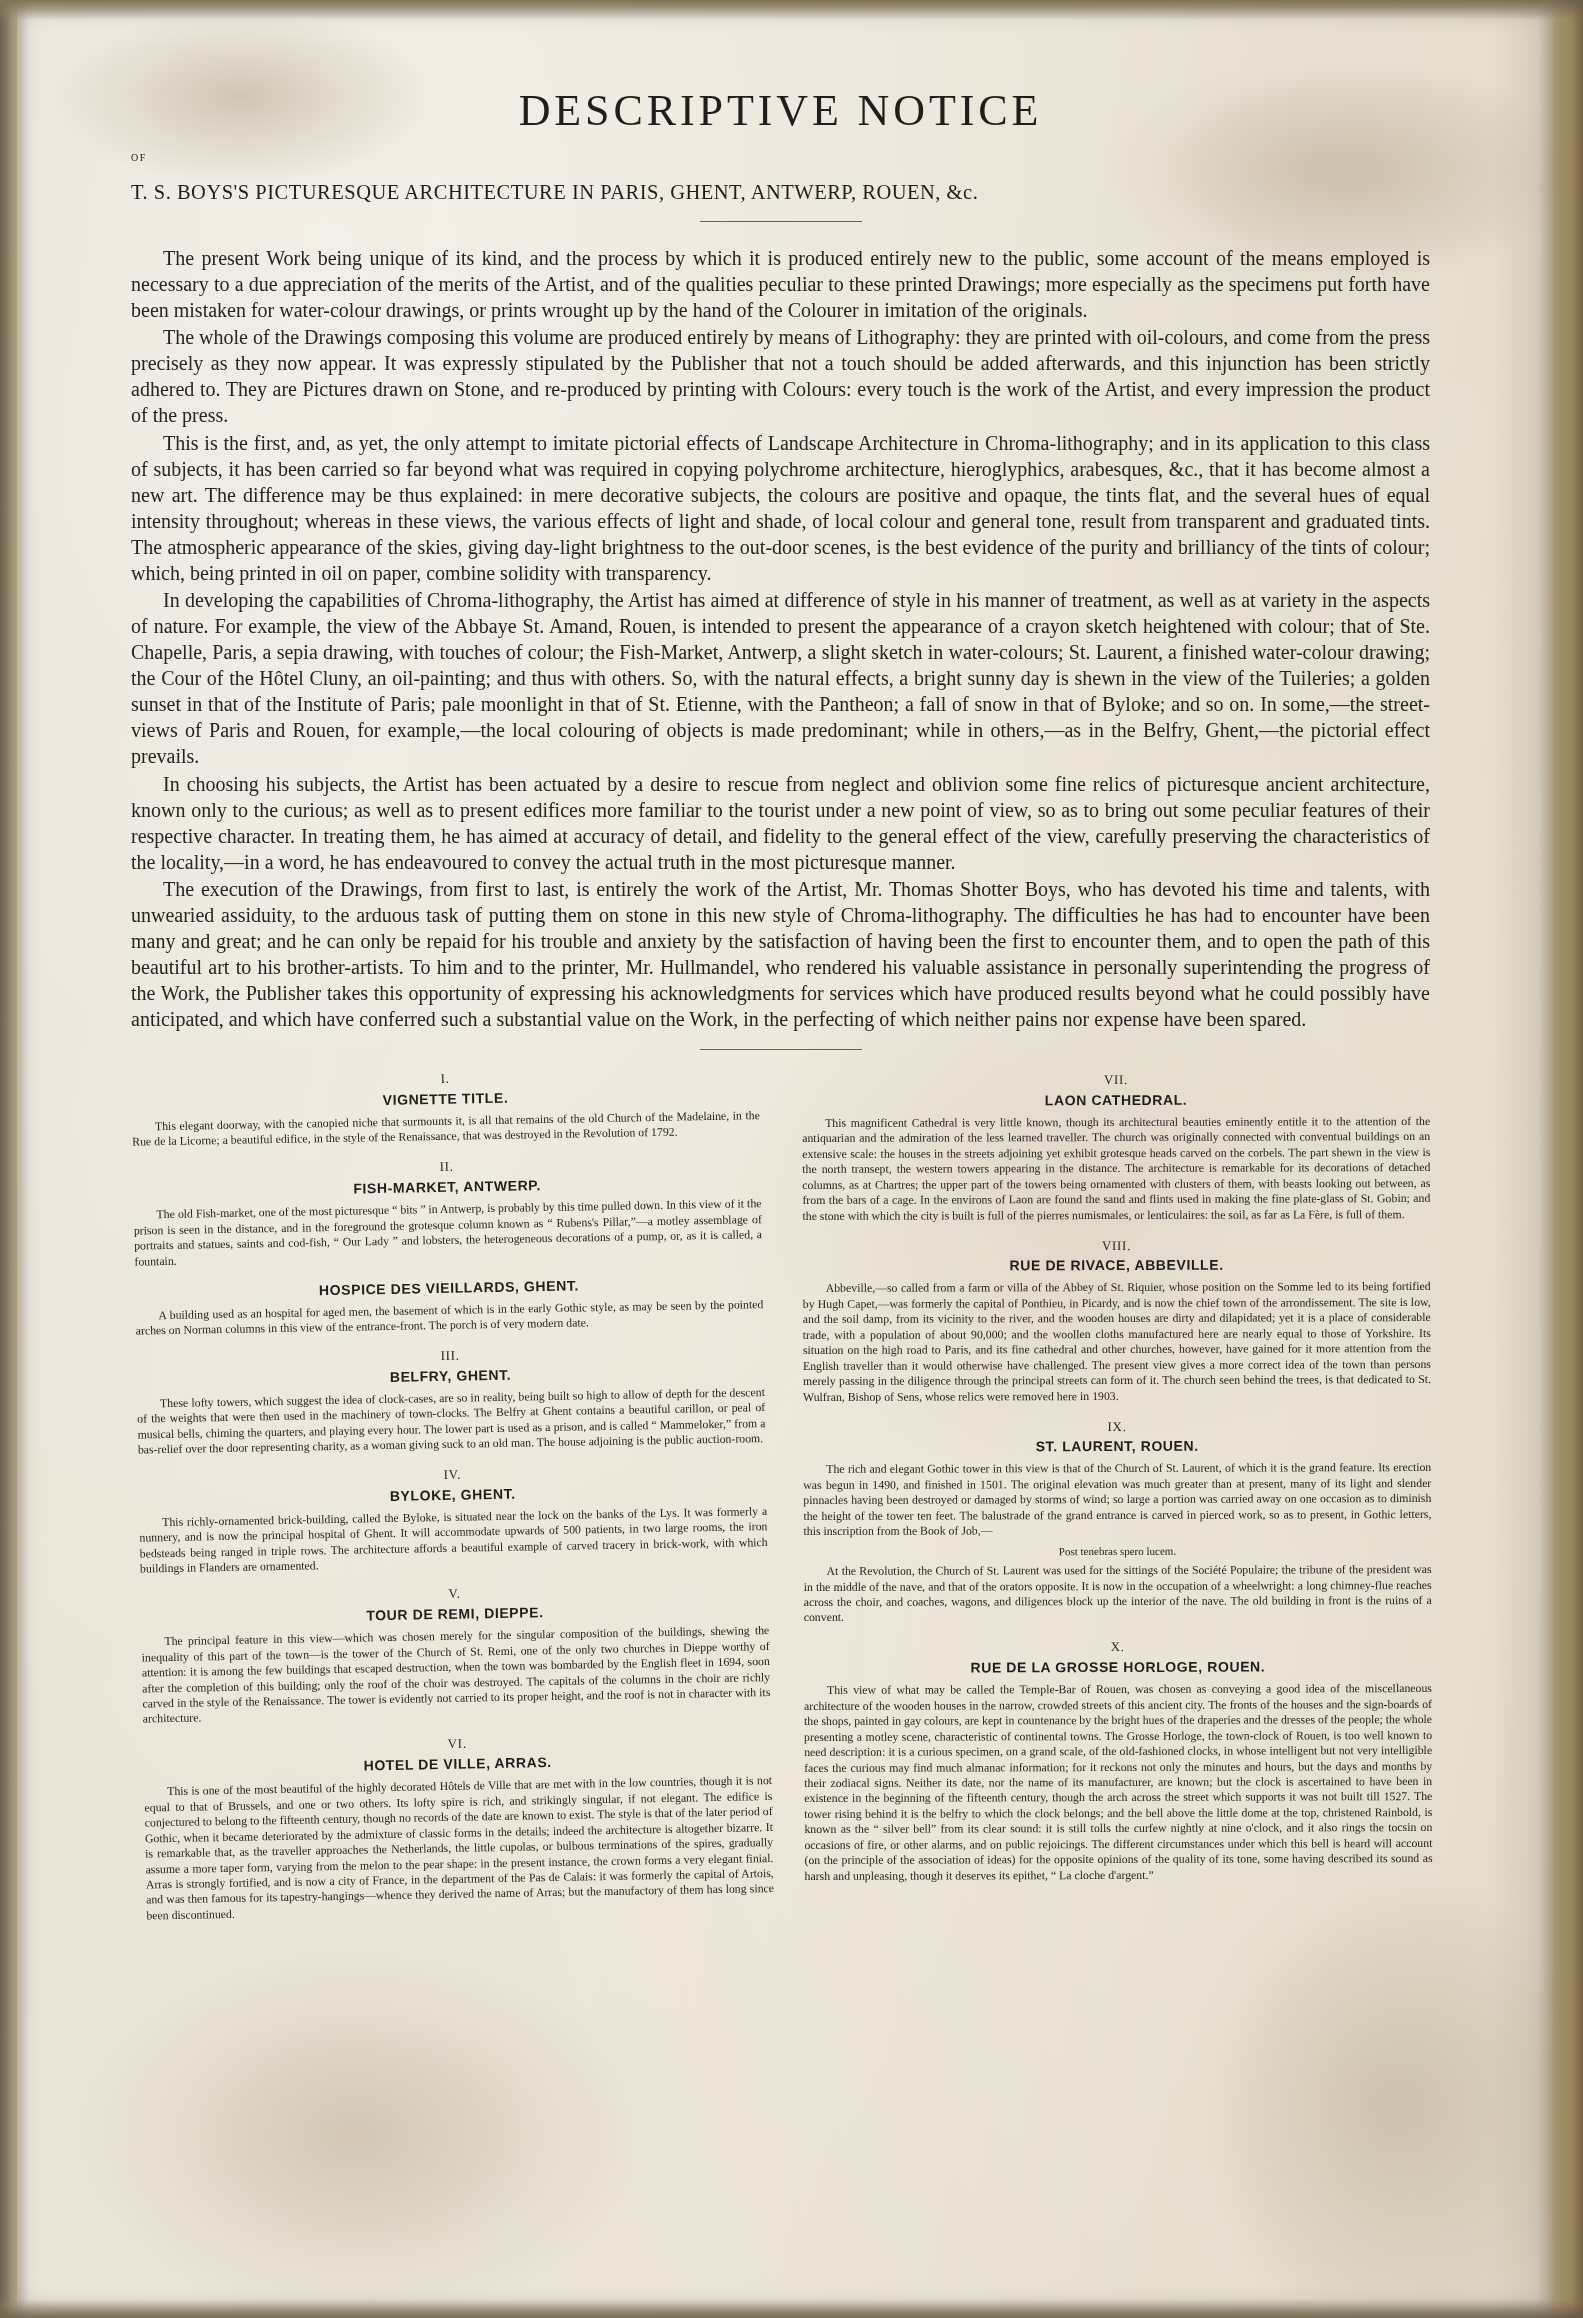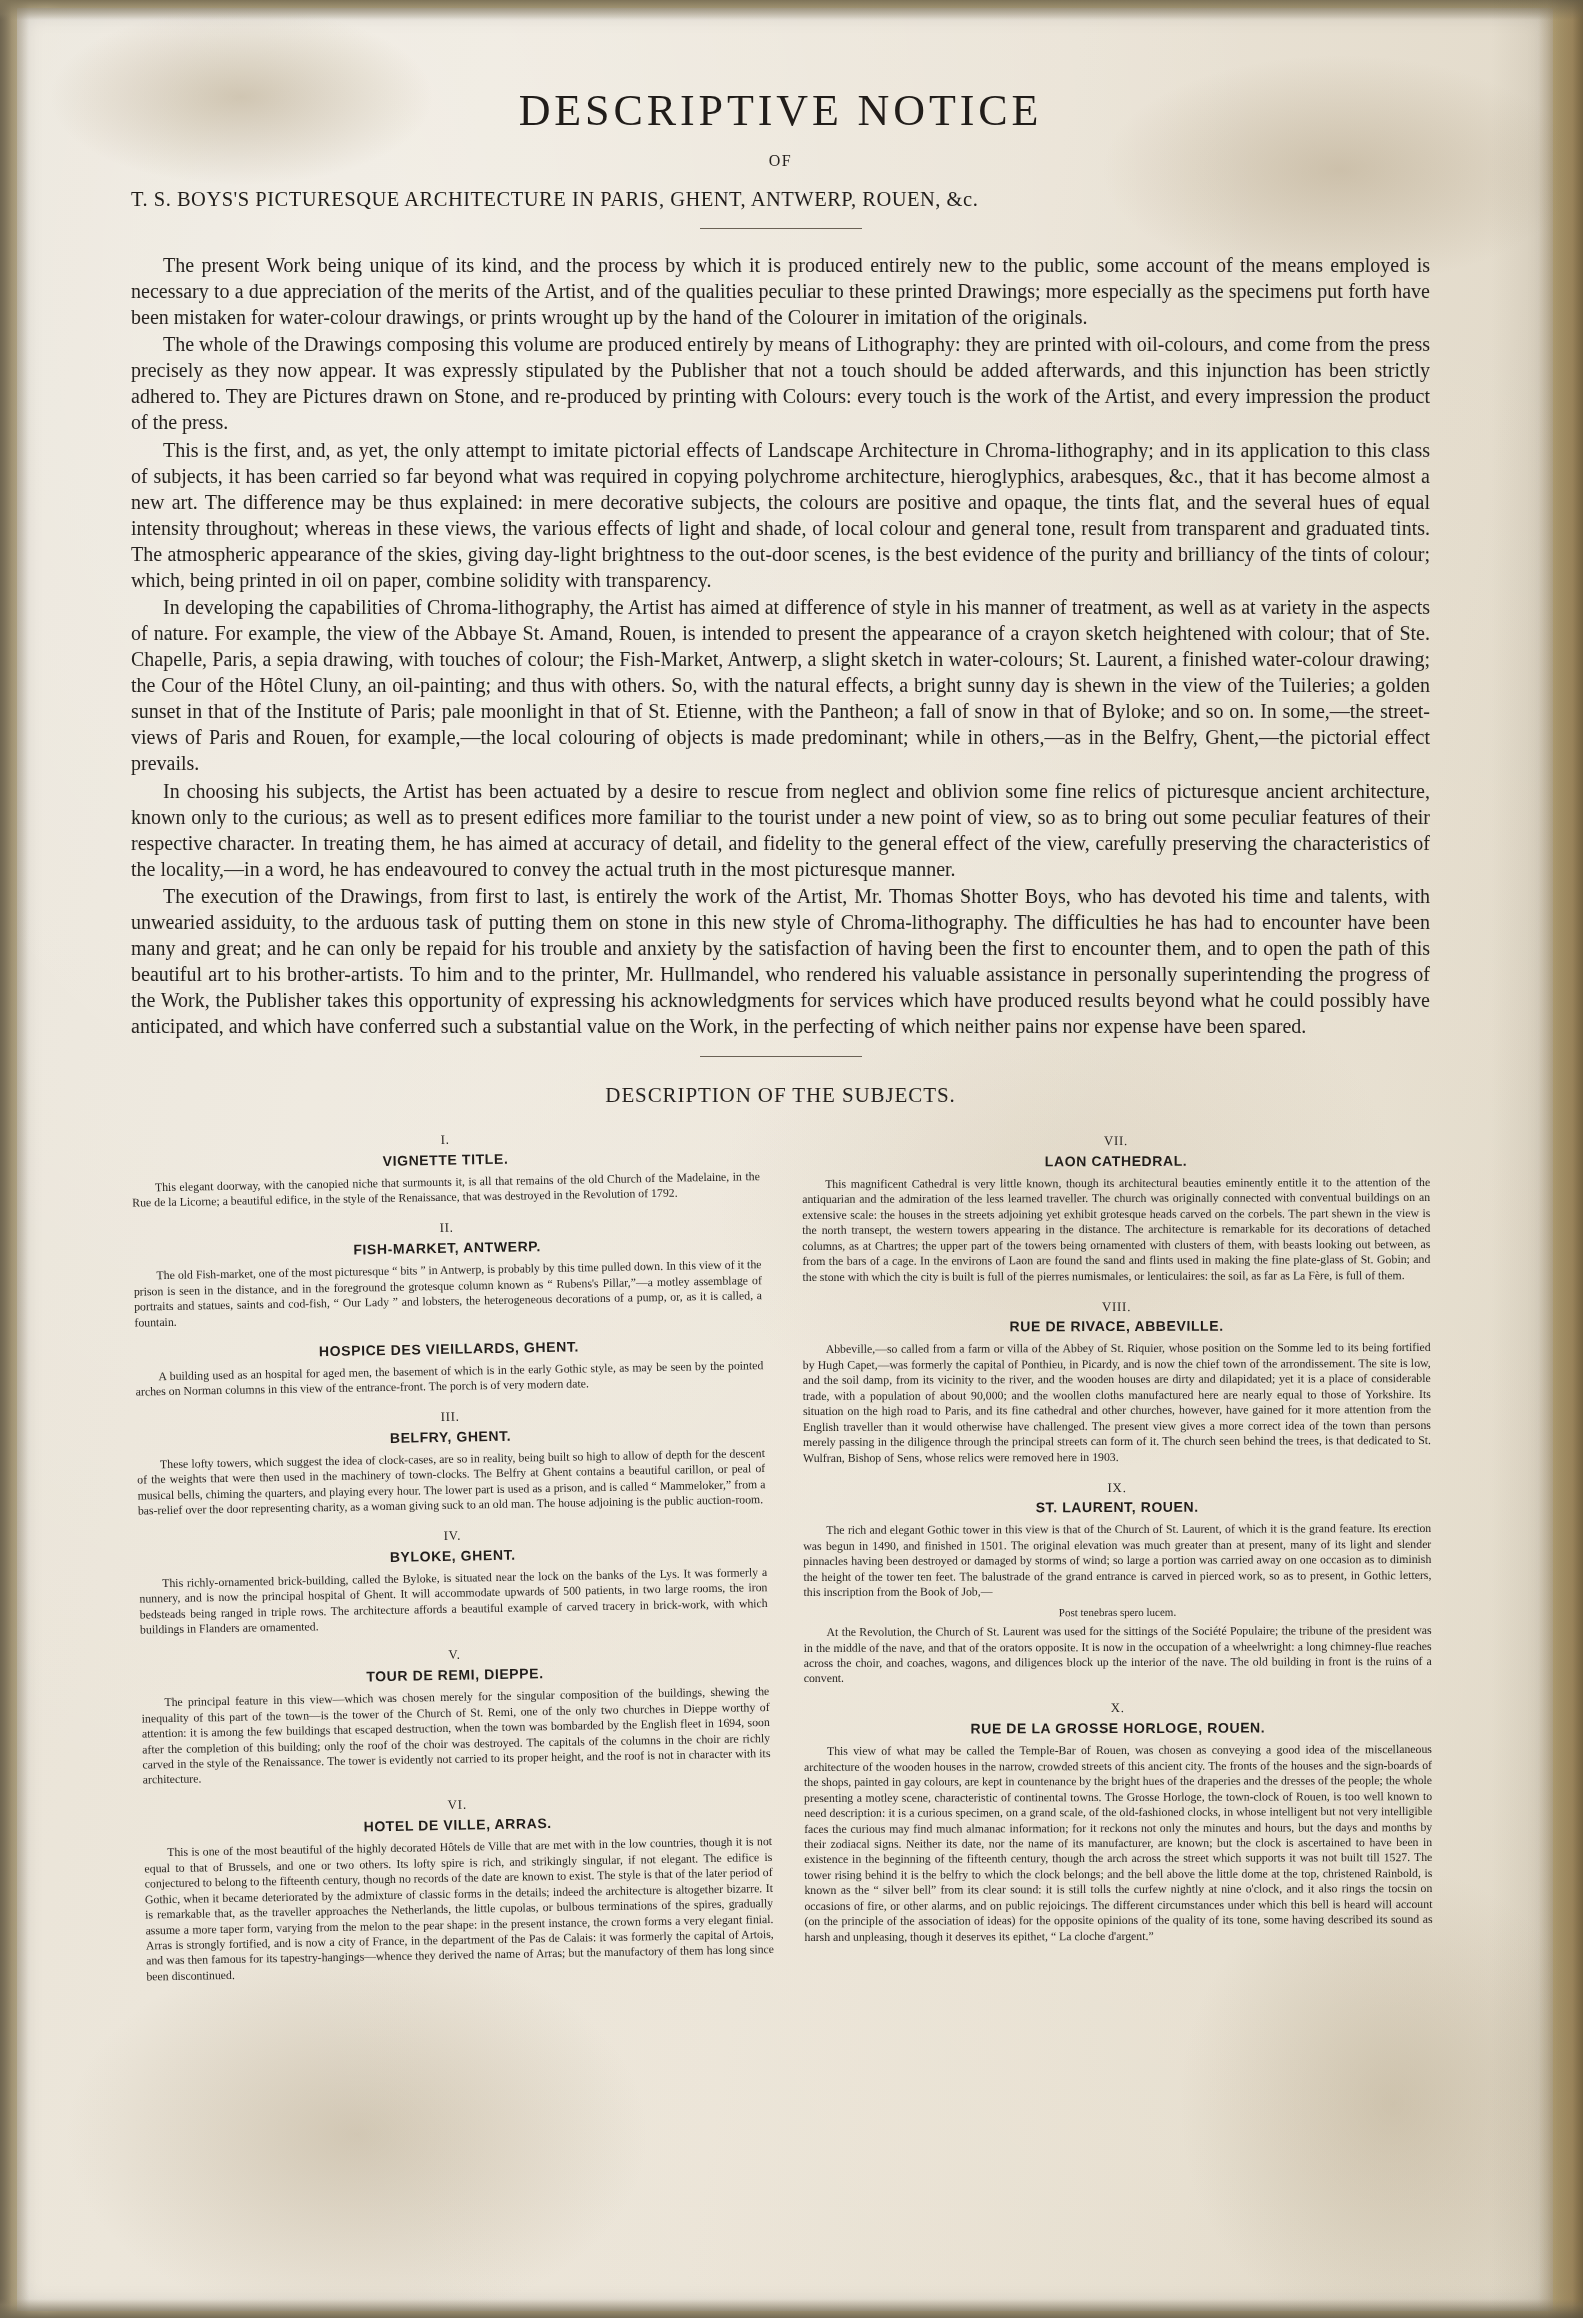--- a/index.html
+++ b/index.html
@@ -70,22 +70,21 @@
   }
   .doc-title {
     text-align: center;
     font-size: 44px;
     letter-spacing: 3.9px;
     font-weight: 400;
     margin: 0 0 15.5px 0;
     color: #211d1a;
   }
   .doc-of {
-    text-align: center;
-    font-size: 16px;
+    font-size: 10px;
     letter-spacing: 1.5px;
     margin: 0 0 18.6px 0;
   }
   .doc-subtitle {
     font-size: 20.5px;
     letter-spacing: 0.5px;
     margin: 0 0 12.4px 0;
     color: #221e1b;
   }
   .rule {
@@ -177,21 +176,20 @@
     <div class="intro">
       <p>The present Work being unique of its kind, and the process by which it is produced entirely new to the public, some account of the means employed is necessary to a due appreciation of the merits of the Artist, and of the qualities peculiar to these printed Drawings; more especially as the specimens put forth have been mistaken for water-colour drawings, or prints wrought up by the hand of the Colourer in imitation of the originals.</p>
       <p>The whole of the Drawings composing this volume are produced entirely by means of Lithography: they are printed with oil-colours, and come from the press precisely as they now appear. It was expressly stipulated by the Publisher that not a touch should be added afterwards, and this injunction has been strictly adhered to. They are Pictures drawn on Stone, and re-produced by printing with Colours: every touch is the work of the Artist, and every impression the product of the press.</p>
       <p>This is the first, and, as yet, the only attempt to imitate pictorial effects of Landscape Architecture in Chroma-lithography; and in its application to this class of subjects, it has been carried so far beyond what was required in copying polychrome architecture, hieroglyphics, arabesques, &amp;c., that it has become almost a new art. The difference may be thus explained: in mere decorative subjects, the colours are positive and opaque, the tints flat, and the several hues of equal intensity throughout; whereas in these views, the various effects of light and shade, of local colour and general tone, result from transparent and graduated tints. The atmospheric appearance of the skies, giving day-light brightness to the out-door scenes, is the best evidence of the purity and brilliancy of the tints of colour; which, being printed in oil on paper, combine solidity with transparency.</p>
       <p>In developing the capabilities of Chroma-lithography, the Artist has aimed at difference of style in his manner of treatment, as well as at variety in the aspects of nature. For example, the view of the Abbaye St. Amand, Rouen, is intended to present the appearance of a crayon sketch heightened with colour; that of Ste. Chapelle, Paris, a sepia drawing, with touches of colour; the Fish-Market, Antwerp, a slight sketch in water-colours; St. Laurent, a finished water-colour drawing; the Cour of the Hôtel Cluny, an oil-painting; and thus with others. So, with the natural effects, a bright sunny day is shewn in the view of the Tuileries; a golden sunset in that of the Institute of Paris; pale moonlight in that of St. Etienne, with the Pantheon; a fall of snow in that of Byloke; and so on. In some,—the street-views of Paris and Rouen, for example,—the local colouring of objects is made predominant; while in others,—as in the Belfry, Ghent,—the pictorial effect prevails.</p>
       <p>In choosing his subjects, the Artist has been actuated by a desire to rescue from neglect and oblivion some fine relics of picturesque ancient architecture, known only to the curious; as well as to present edifices more familiar to the tourist under a new point of view, so as to bring out some peculiar features of their respective character. In treating them, he has aimed at accuracy of detail, and fidelity to the general effect of the view, carefully preserving the characteristics of the locality,—in a word, he has endeavoured to convey the actual truth in the most picturesque manner.</p>
       <p>The execution of the Drawings, from first to last, is entirely the work of the Artist, Mr. Thomas Shotter Boys, who has devoted his time and talents, with unwearied assiduity, to the arduous task of putting them on stone in this new style of Chroma-lithography. The difficulties he has had to encounter have been many and great; and he can only be repaid for his trouble and anxiety by the satisfaction of having been the first to encounter them, and to open the path of this beautiful art to his brother-artists. To him and to the printer, Mr. Hullmandel, who rendered his valuable assistance in personally superintending the progress of the Work, the Publisher takes this opportunity of expressing his acknowledgments for services which have produced results beyond what he could possibly have anticipated, and which have conferred such a substantial value on the Work, in the perfecting of which neither pains nor expense have been spared.</p>
     </div>
 
     <div class="rule"></div>
-    <div class="section-heading">DESCRIPTION OF THE SUBJECTS.</div>
 
     <div class="cols">
       <div class="col col-left">
 
         <div class="entry">
           <div class="entry-num">I.</div>
           <div class="entry-title">VIGNETTE TITLE.</div>
           <p class="entry-body">This elegant doorway, with the canopied niche that surmounts it, is all that remains of the old Church of the Madelaine, in the Rue de la Licorne; a beautiful edifice, in the style of the Renaissance, that was destroyed in the Revolution of 1792.</p>
         </div>
 

